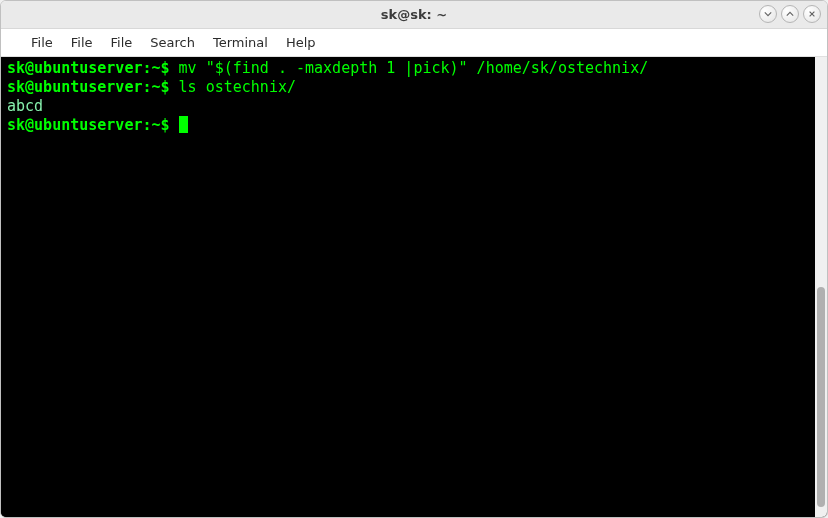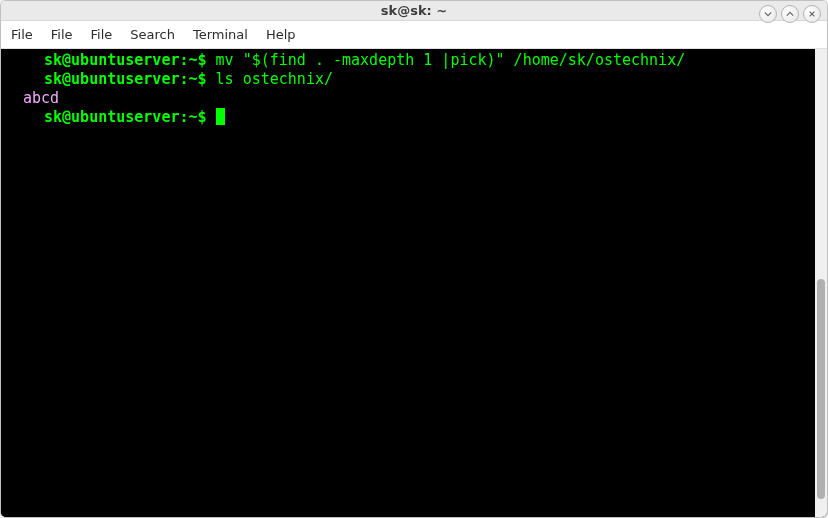--- a/index.html
+++ b/index.html
@@ -18,21 +18,21 @@
       width: 828px;
       height: 518px;
       background: #ffffff;
       border: 1px solid #c0c0c0;
       border-radius: 6px;
       display: flex;
       flex-direction: column;
       overflow: hidden;
     }
     .titlebar {
-      height: 20px;
+      height: 28px;
       background: #eaeaea;
       display: flex;
       align-items: center;
       justify-content: center;
       position: relative;
       border-bottom: 1px solid #d8d8d8;
     }
     .titlebar-title {
       font-size: 13px;
       font-weight: bold;
@@ -61,21 +61,21 @@
     }
     .window-btn svg {
       width: 8px;
       height: 8px;
     }
     .menubar {
       height: 28px;
       background: #ffffff;
       display: flex;
       align-items: center;
-      padding: 0 2px;
+      padding: 0 22px;
       gap: 2px;
       border-bottom: 1px solid #e0e0e0;
     }
     .menu-item {
       padding: 4px 8px;
       font-size: 13px;
       color: #2c2c2c;
       cursor: pointer;
     }
     .terminal-wrap {
@@ -91,28 +91,26 @@
       font-family: "DejaVu Sans Mono", "Liberation Mono", "Courier New", monospace;
       font-size: 15px;
       line-height: 19px;
       color: #00ff00;
       white-space: pre;
       overflow: hidden;
     }
     .prompt {
       color: #00ff00;
       font-weight: bold;
-      margin-left: 37px;
     }
     .cmd {
       color: #00ff00;
     }
     .output {
-      color: #f0abfc;
-      margin-left: 16px;
+      color: #86efac;
     }
     .cursor {
       display: inline-block;
       width: 9px;
       height: 17px;
       background: #00ff00;
       vertical-align: text-bottom;
       margin-bottom: 1px;
     }
     .scrollbar {

